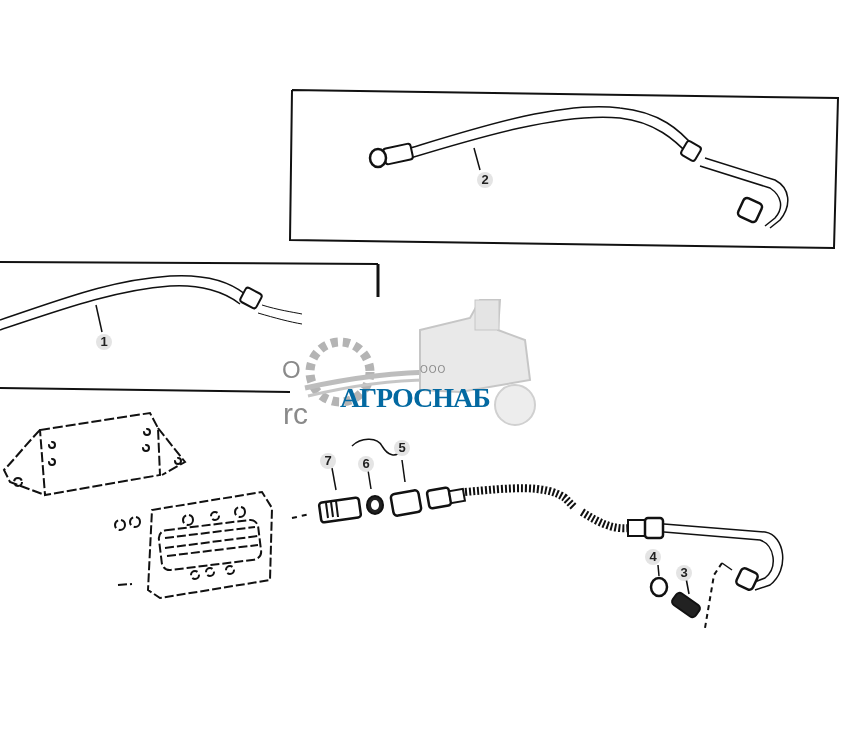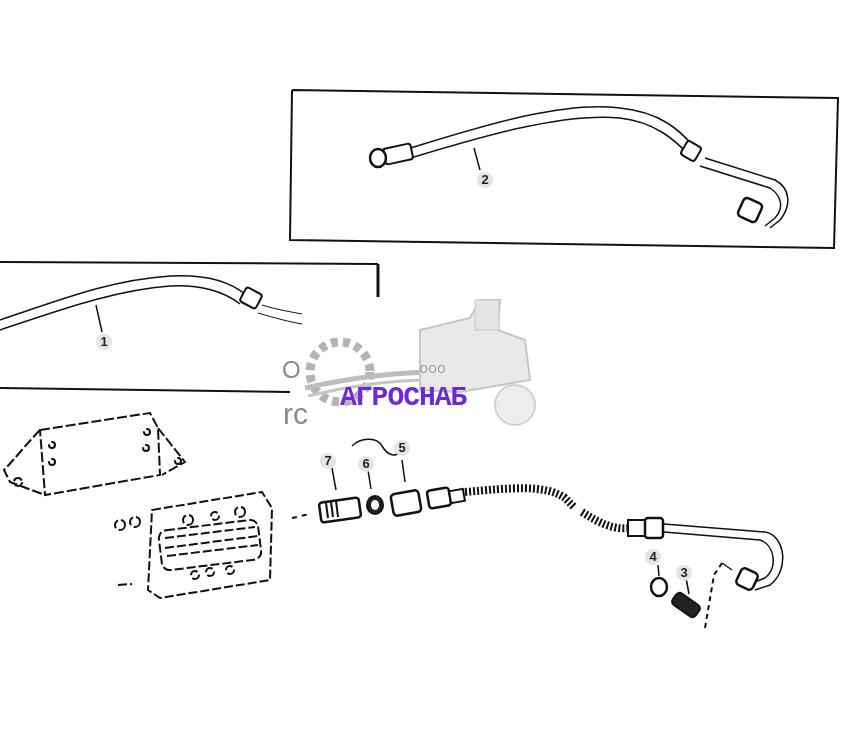--- a/index.html
+++ b/index.html
@@ -3,21 +3,21 @@
 <meta charset="utf-8">
 <style>
   html, body { margin:0; padding:0; background:#ffffff; }
   body { width:841px; height:731px; position:relative; overflow:hidden;
          font-family:"Liberation Sans", sans-serif; }
   #canvas { position:absolute; left:0; top:0; width:841px; height:731px; }
   .callout-label { position:absolute; font-family:"Liberation Sans", sans-serif;
                    font-size:13px; font-weight:bold; color:#222; text-align:center;
                    width:16px; height:16px; line-height:16px; border-radius:50%;
                    background:#e4e4e4; }
-  .wm-text { position:absolute; color:#6d28d9; font-family:Liberation Mono, monospace; }
+  .wm-text { position:absolute; color:#0369a1; font-family:Liberation Serif, serif; }
   .wm-sans { position:absolute; color:#8a8a8a; font-family:"Liberation Sans", sans-serif; }
 </style>
 </head>
 <body>
 
 <svg id="canvas" viewBox="0 0 841 731" xmlns="http://www.w3.org/2000/svg">
 
   <g>
     <polyline points="292,90 838,98 834,248 290,240 292,90" fill="none" stroke="#111" stroke-width="2"></polyline>
 

